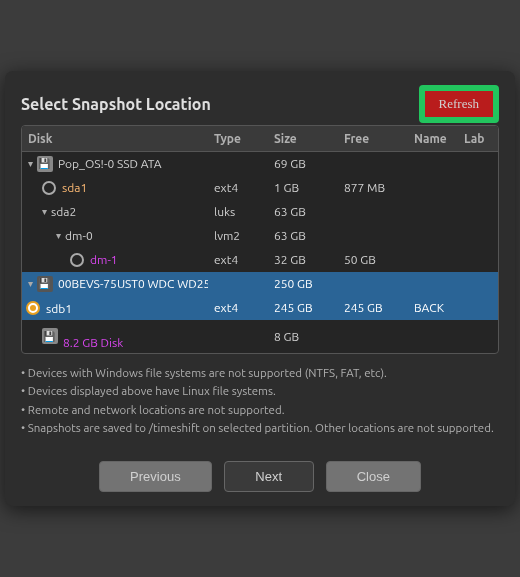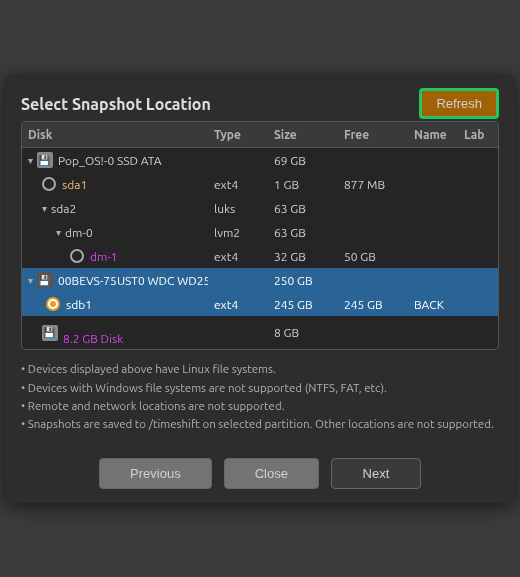--- a/index.html
+++ b/index.html
@@ -74,27 +74,28 @@
       align-items: center;
       justify-content: space-between;
       margin-bottom: 2px;
     }
     .section-title {
       color: #e0e0e0;
       font-size: 16px;
       font-weight: 600;
     }
     .refresh-btn {
-      background: #a16207;
+      background: #b91c1c;
       color: #d0d0d0;
-      border: 3px solid #22c55e;
+      border: 6px solid #22c55e;
       border-radius: 4px;
       padding: 5px 14px;
       cursor: pointer;
       font-size: 13px;
+      font-family: Liberation Serif, serif;
     }
     .tree-table {
       flex: 1;
       background: #252525;
       border: 1px solid #555;
       border-radius: 4px;
       overflow: hidden;
       min-height: 200px;
     }
     .tree-header {
@@ -287,21 +288,21 @@
               <span class="disk-icon usb" style="font-size: 10px;">💾</span>
               <span style="color: rgb(255, 255, 255);">00BEVS-75UST0 WDC WD25</span>
             </div>
             <div class="tree-cell"></div>
             <div class="tree-cell">250 GB</div>
             <div class="tree-cell"></div>
             <div class="tree-cell"></div>
             <div class="tree-cell"></div>
           </div>
           <div class="tree-row selected">
-            <div class="tree-cell name-cell" style="padding-left: 24px;">
+            <div class="tree-cell name-cell" style="padding-left: 4px; align-items: flex-end;">
               <span class="radio-dot filled"></span>
               <span style="color: rgb(255, 255, 255);">sdb1</span>
             </div>
             <div class="tree-cell">ext4</div>
             <div class="tree-cell">245 GB</div>
             <div class="tree-cell">245 GB</div>
             <div class="tree-cell">BACK</div>
             <div class="tree-cell"></div>
           </div>
           <div class="tree-row">
@@ -312,25 +313,25 @@
             <div class="tree-cell"></div>
             <div class="tree-cell">8 GB</div>
             <div class="tree-cell"></div>
             <div class="tree-cell"></div>
             <div class="tree-cell"></div>
           </div>
         </div>
     </div>
 
     <div class="notes-section" id="notes-section">
-    <div>• Devices displayed above have Linux file systems.</div>
-        <div>• Devices with Windows file systems are not supported (NTFS, FAT, etc).</div>
+    <div>• Devices with Windows file systems are not supported (NTFS, FAT, etc).</div>
+        <div>• Devices displayed above have Linux file systems.</div>
         <div>• Remote and network locations are not supported.</div>
         <div>• Snapshots are saved to /timeshift on selected partition. Other locations are not supported.</div>
       </div>
   </div>
 
   <div class="footer">
     <button class="footer-btn">Previous</button>
+    <button class="footer-btn primary">Next</button>
     <button class="footer-btn">Close</button>
-    <button class="footer-btn primary">Next</button>
   </div>
 </div>
 
 </body></html>

